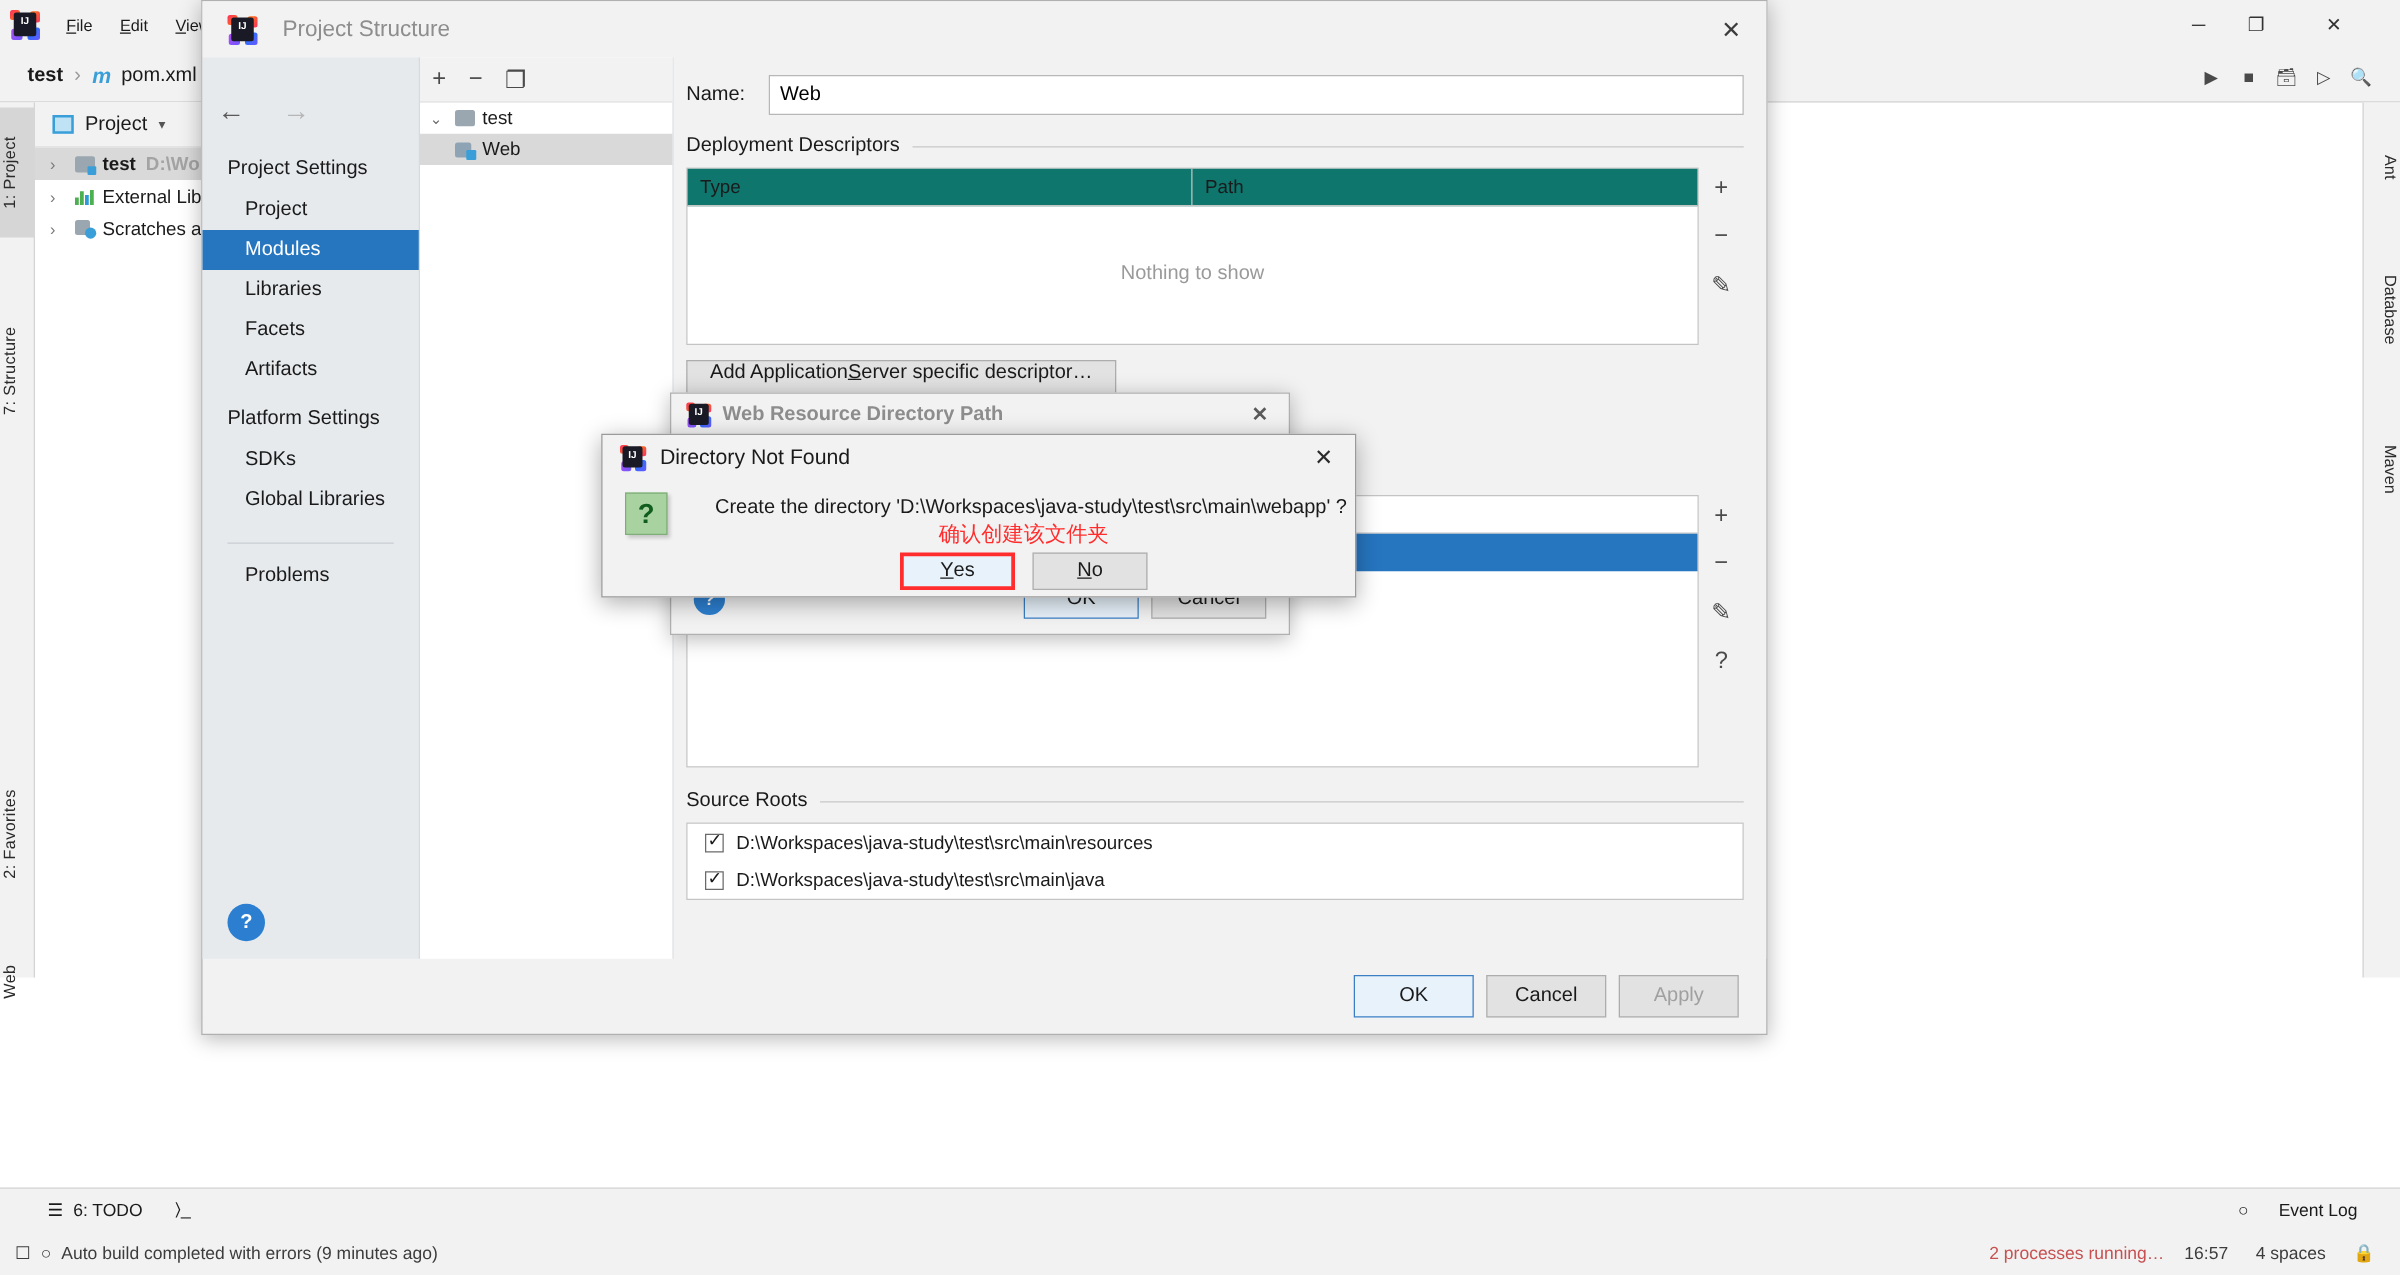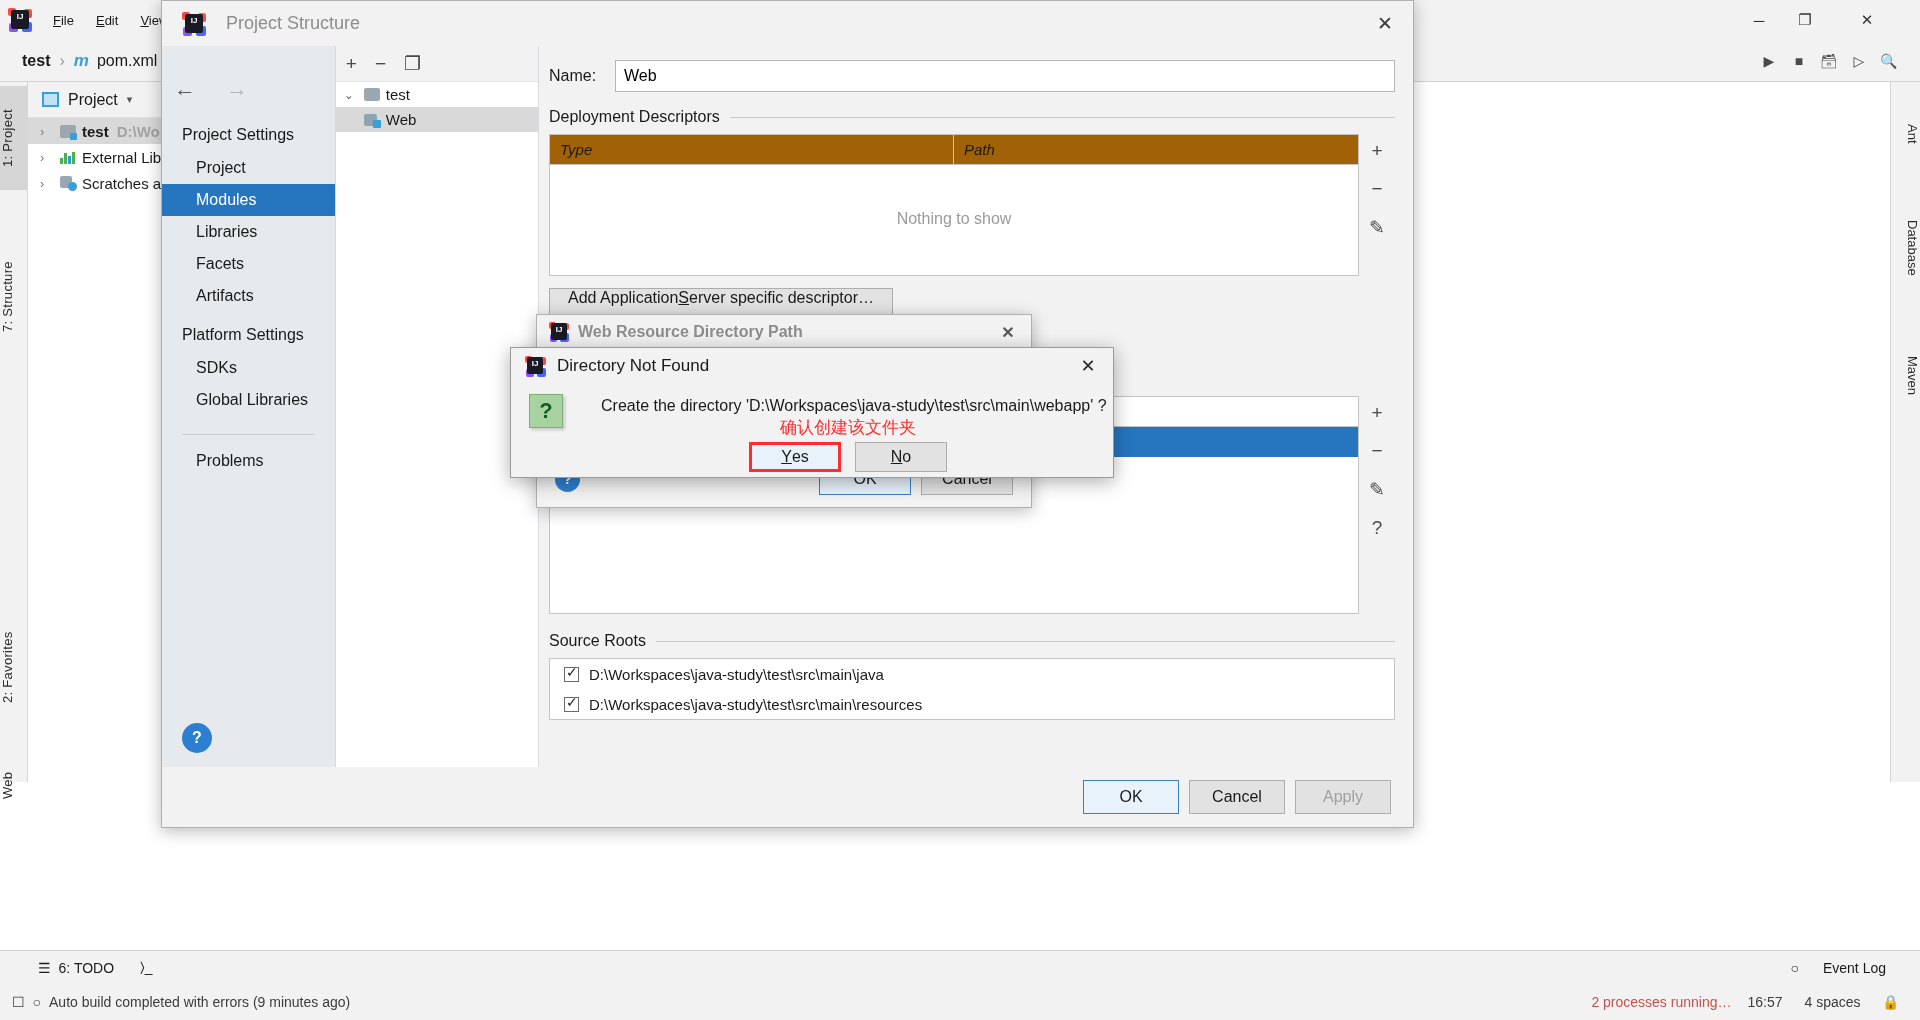--- a/index.html
+++ b/index.html
@@ -189,22 +189,22 @@
     border: 1px solid #b7b7b7; background: #fff;
     font-family: "Liberation Sans", sans-serif;
   }
 
   .sect-title { font-size: 16px; color: #1a1a1a; display: flex; align-items: center; gap: 10px;
     margin-bottom: 8px; }
   .sect-title .line { flex: 1; height: 1px; background: #c8c8c8; }
 
   .tbl-wrap { display: flex; }
   .tbl { flex: 1; background: #fff; border: 1px solid #c4c4c4; height: 142px; }
-  .tbl-head { display: flex; height: 30px; background: #a16207;
-    border-bottom: 1px solid #c4c4c4; font-style: italic; }
+  .tbl-head { display: flex; height: 30px; background: #0f766e;
+    border-bottom: 1px solid #c4c4c4; }
   .tbl-head div { font-size: 15px; color: #1a1a1a; display: flex;
     align-items: center; padding-left: 10px; }
   .th-type { width: 50%; border-right: 1px solid #c4c4c4; }
   .th-path { flex: 1; }
   .tbl-empty { display: flex; align-items: center; justify-content: center;
     height: 108px; font-size: 16px; color: #9a9a9a; }
   .side-btns { width: 36px; display: flex; flex-direction: column;
     align-items: center; padding-top: 6px; gap: 16px; }
   .side-btns span { font-size: 19px; color: #4a4a4a; }
 
@@ -260,21 +260,20 @@
   .wbtn { height: 32px; min-width: 92px; font-size: 16px;
     display: flex; align-items: center; justify-content: center;
     border: 1px solid #adadad; background: #e2e2e2; color: #1a1a1a; }
   .wbtn.primary { background: #e8f2fb; border-color: #3a7fc4; }
 
   
   .dnf {
     position: absolute; left: 481px; top: 347px; width: 604px; height: 131px;
     background: #f2f2f2; border: 1px solid #9a9a9a;
     box-shadow: 0 4px 18px rgba(0,0,0,.32);
-    margin-left: 29px;
   }
   .dnf-title { height: 36px; display: flex; align-items: center; padding-left: 14px; }
   .dnf-title .t { font-size: 17px; color: #1a1a1a; margin-left: 11px; }
   .dnf-close { position: absolute; right: 0; top: 0; width: 50px; height: 36px;
     display: flex; align-items: center; justify-content: center;
     font-size: 18px; color: #2b2b2b; }
   .dnf-body { position: relative; padding: 10px 0 0 18px; display: flex; }
   .q-icon {
     width: 34px; height: 34px; background: #a8d3a0; border: 1px solid #7fae78;
     display: flex; align-items: center; justify-content: center;
@@ -495,25 +494,25 @@
         </div>
 
         <div class="sect-title" style="margin-top:18px">
           <span>Source Roots</span>
           <span class="line"></span>
         </div>
 
         <div class="src-list" style="width:846px">
           <div class="src-row">
             <span class="cb"></span>
-            <span>D:\Workspaces\java-study\test\src\main\java</span>
+            <span>D:\Workspaces\java-study\test\src\main\resources</span>
           </div>
           <div class="src-row">
             <span class="cb"></span>
-            <span>D:\Workspaces\java-study\test\src\main\resources</span>
+            <span>D:\Workspaces\java-study\test\src\main\java</span>
           </div>
         </div>
 
       </div>
     </div>
 
     <div class="ps-foot">
       <div class="fbtn primary">OK</div>
       <div class="fbtn">Cancel</div>
       <div class="fbtn disabled">Apply</div>

